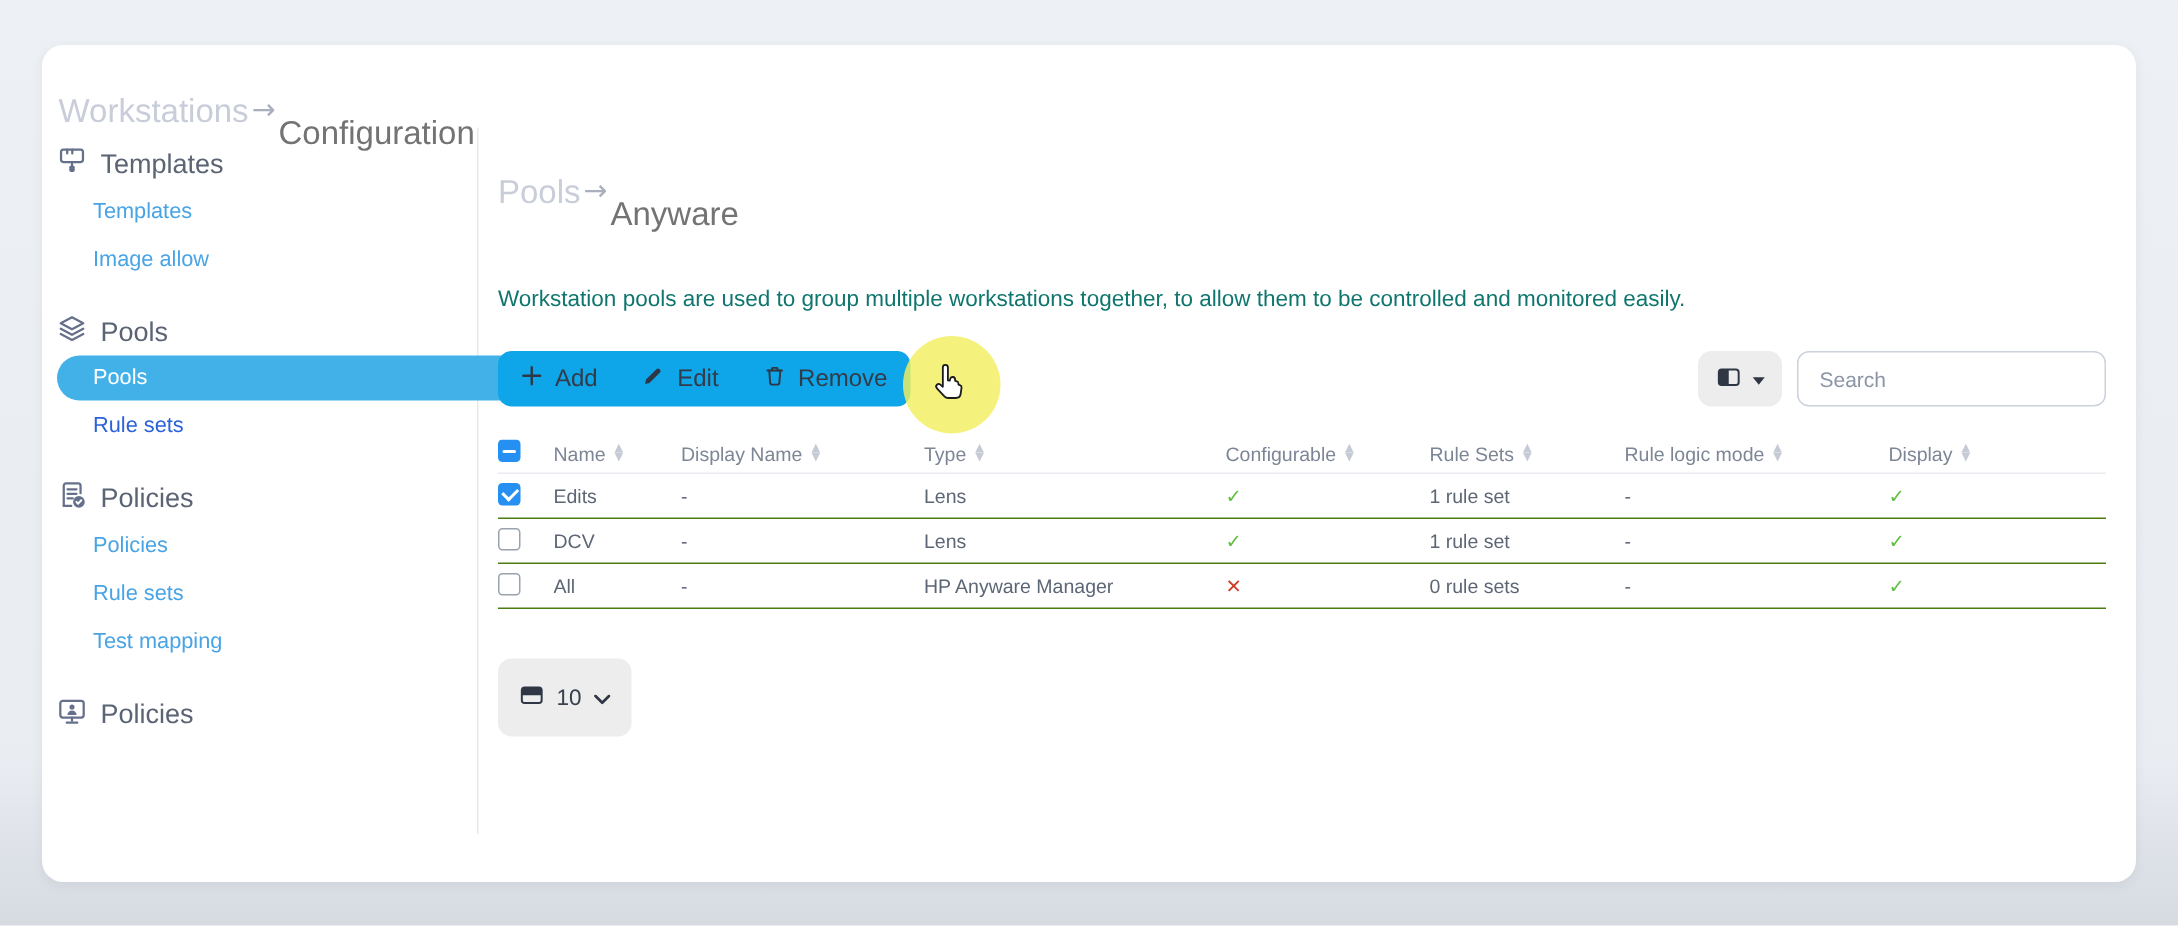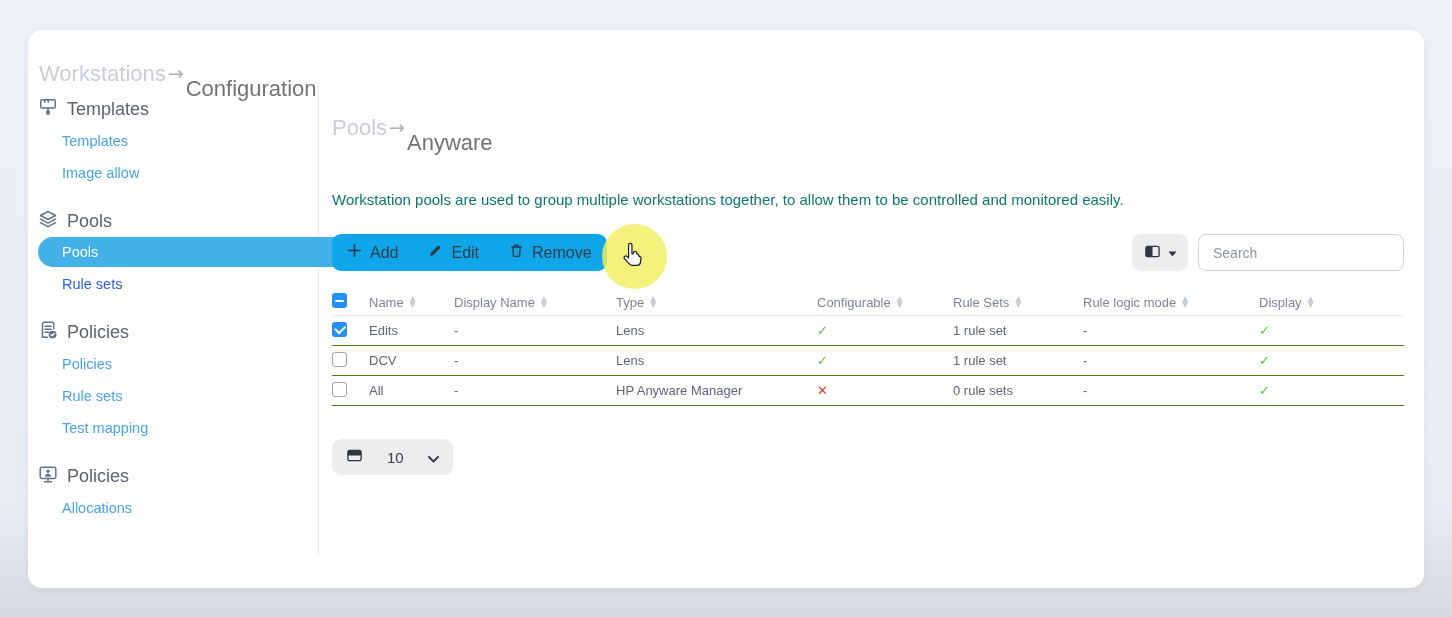--- a/index.html
+++ b/index.html
@@ -60,21 +60,21 @@
   .cb.un{border:1.5px solid #9aa2ae;background:#fff;}
   .cb.blue{background:var(--checkbox-blue);}
   .cb.indet::after{content:"";position:absolute;left:3px;top:6.5px;width:9px;height:2.2px;background:#fff;border-radius:1px;}
   .cb.checked::after{content:"";position:absolute;left:3.2px;top:3.6px;width:8px;height:4.5px;
     border-left:2px solid #fff;border-bottom:2px solid #fff;transform:rotate(-45deg);}
   .mark{font-family:"DejaVu Sans",sans-serif;font-weight:bold;font-size:13px;}
   .mark.ok{color:var(--success-green);}
   .mark.bad{color:var(--danger-red);}
   
   .pager{margin-top:33px;}
-  .pager-btn{display:inline-flex;align-items:center;gap:24px;height:36px;padding:0 14px;background:#ededee;
+  .pager-btn{display:inline-flex;align-items:center;gap:8px;height:52px;padding:0 14px;background:#ededee;
     border:none;border-radius:9px;font-size:15px;color:#39404e;cursor:pointer;font-family:inherit;}
   
   .cursor-spot{position:absolute;left:602px;top:224px;width:65px;height:65px;border-radius:50%;
     background:var(--highlight-yellow);opacity:.82;pointer-events:none;}
   .cursor-hand{position:absolute;left:619px;top:240px;pointer-events:none;}
 </style>
 </head>
 <body>
 
 <div class="card">
@@ -166,25 +166,20 @@
             <svg width="20" height="20" viewBox="0 0 20 20" fill="none" stroke="#66708a" stroke-width="1.5" stroke-linecap="round" stroke-linejoin="round">
               <rect x="2.2" y="3.2" width="15.6" height="11.2" rx="1.7"></rect>
               <circle cx="10" cy="7.3" r="1.7" fill="#66708a" stroke="none"></circle>
               <path d="M6.9 12.7c.2-2 1.5-3 3.1-3s2.9 1 3.1 3z" fill="#66708a" stroke="none"></path>
               <path d="M10 14.4v2.1"></path>
               <path d="M6.5 17.8h7"></path>
             </svg>
           </span>
           <span>Policies</span>
         </div>
-        <div class="side-items">
-          <div class="side-item">
-              <span>Allocations</span>
-            </div>
-        </div>
       </div>
 
     </div>
 
     <div class="main">
 
       <div class="crumbs">
         <span class="crumb-parent">Pools</span>
         <span class="crumb-arrow">→</span>
         <span class="crumb-current">Anyware</span>

